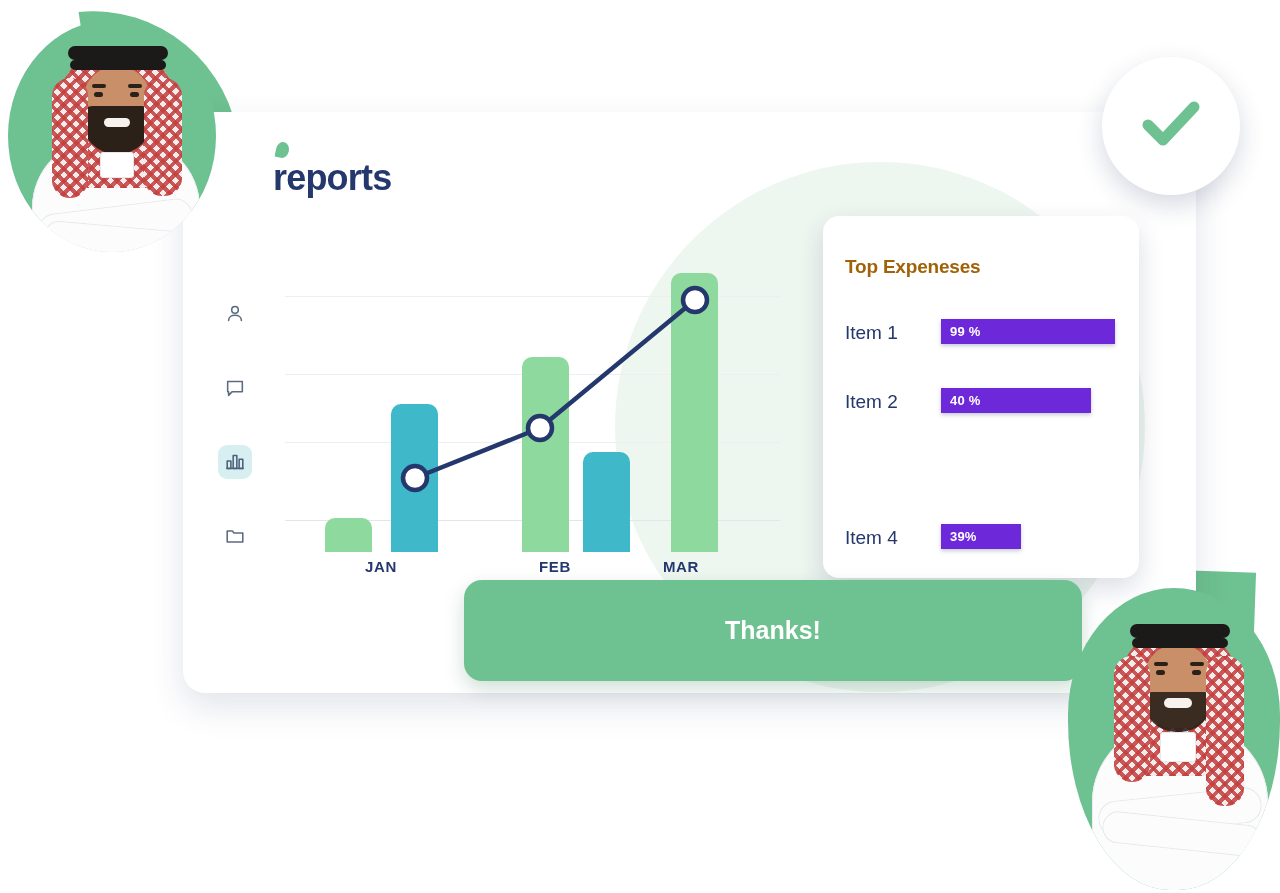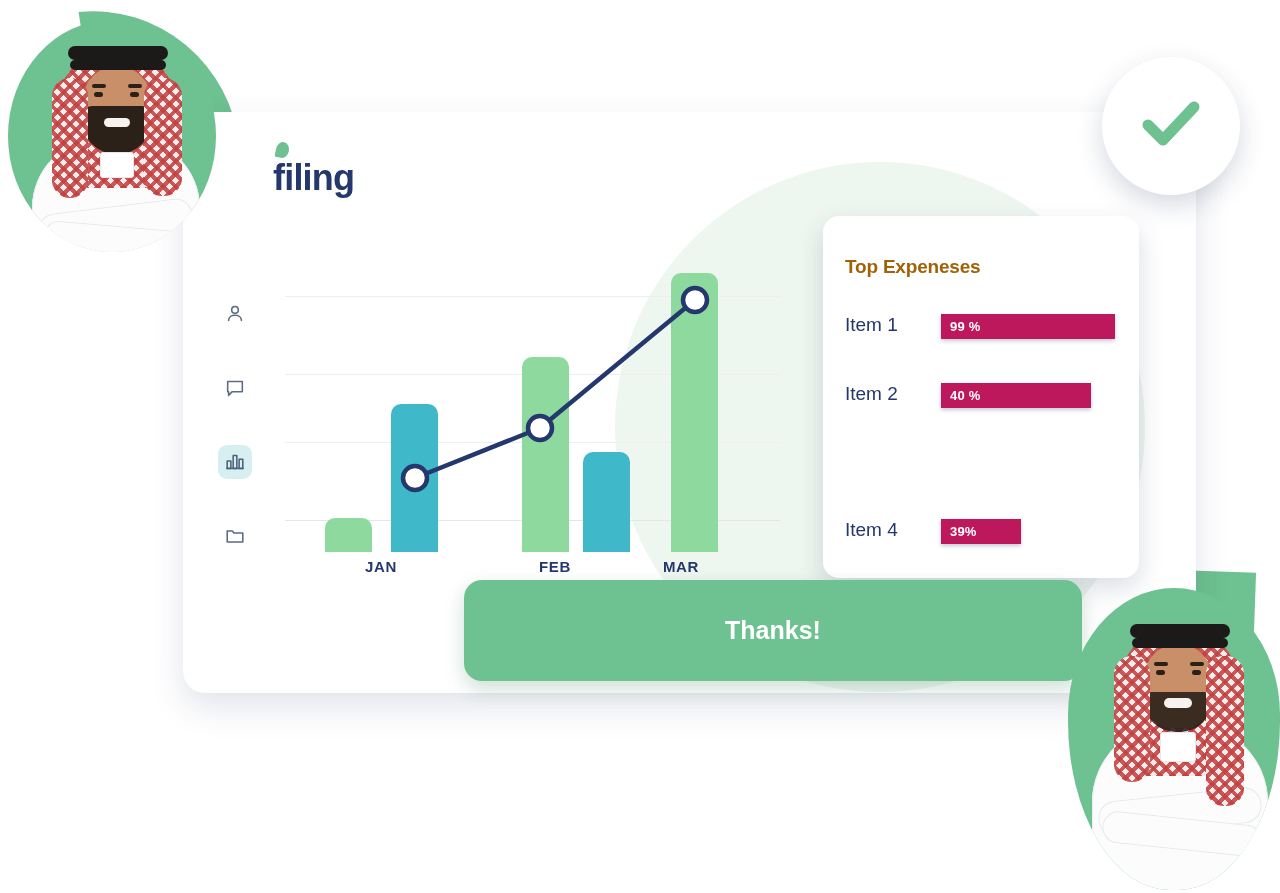--- a/index.html
+++ b/index.html
@@ -190,31 +190,31 @@
     font-weight: 700;
     color: #a16207;
     letter-spacing: -0.2px;
   }
   .exp-row {
     position: absolute;
     left: 22px;
     width: 280px;
     height: 30px;
     display: flex;
-    align-items: flex-start;
+    align-items: flex-end;
   }
   .exp-label {
     width: 96px;
     font-size: 19px;
     font-weight: 500;
     color: #25386e;
   }
   .exp-bar {
     height: 25px;
-    background: #be185d;
+    background: #6d28d9;
     display: flex;
     align-items: center;
     box-shadow: 0 2px 4px rgba(30,45,90,0.25);
   }
   .exp-val {
     font-size: 13px;
     font-weight: 700;
     color: #ffffff;
     padding-left: 9px;
     letter-spacing: 0.2px;
@@ -322,21 +322,21 @@
 
   <div class="leaf-tl"></div>
   <div class="leaf-br"></div>
   <div class="leaf-br2"></div>
 
   <div class="dash-card">
     <div class="bg-circle"></div>
 
     <div class="logo">
       <div class="logo-mark"></div>
-      <div class="logo-text">filing</div>
+      <div class="logo-text">reports</div>
     </div>
 
     <nav class="sidebar">
       <div class="side-item">
         <span>
           <svg width="22" height="22" viewBox="0 0 24 24" fill="none" stroke="#5b6b82" stroke-width="1.7" stroke-linecap="round">
             <circle cx="12" cy="7.5" r="3.6"></circle>
             <path d="M5 19c0-3.6 3.2-5.6 7-5.6s7 2 7 5.6"></path>
           </svg>
         </span>

